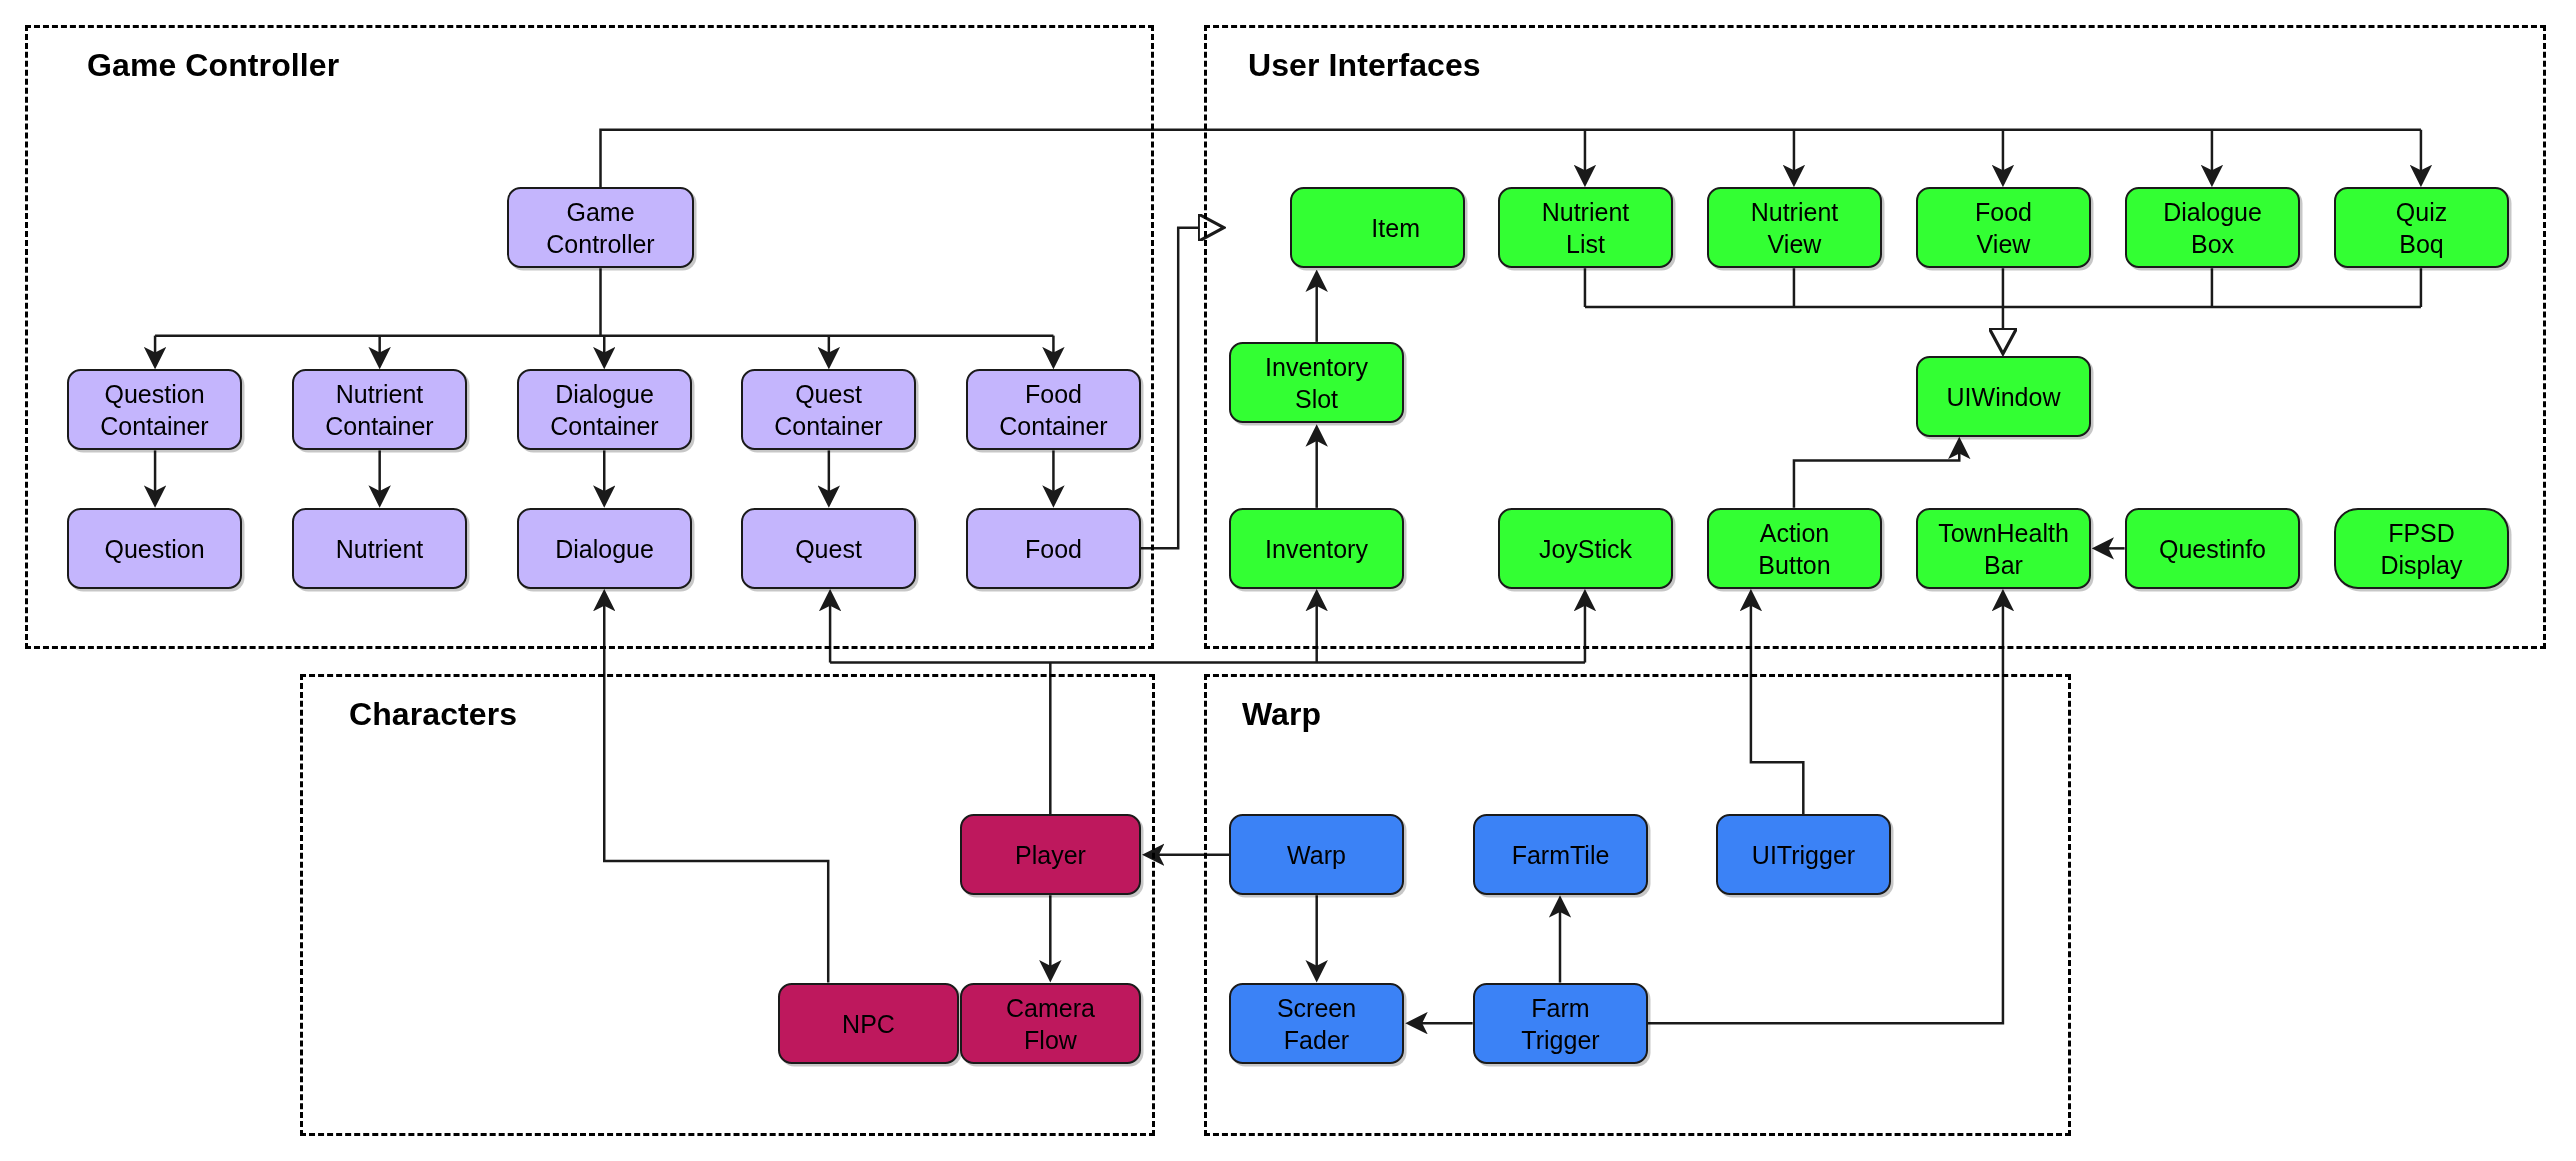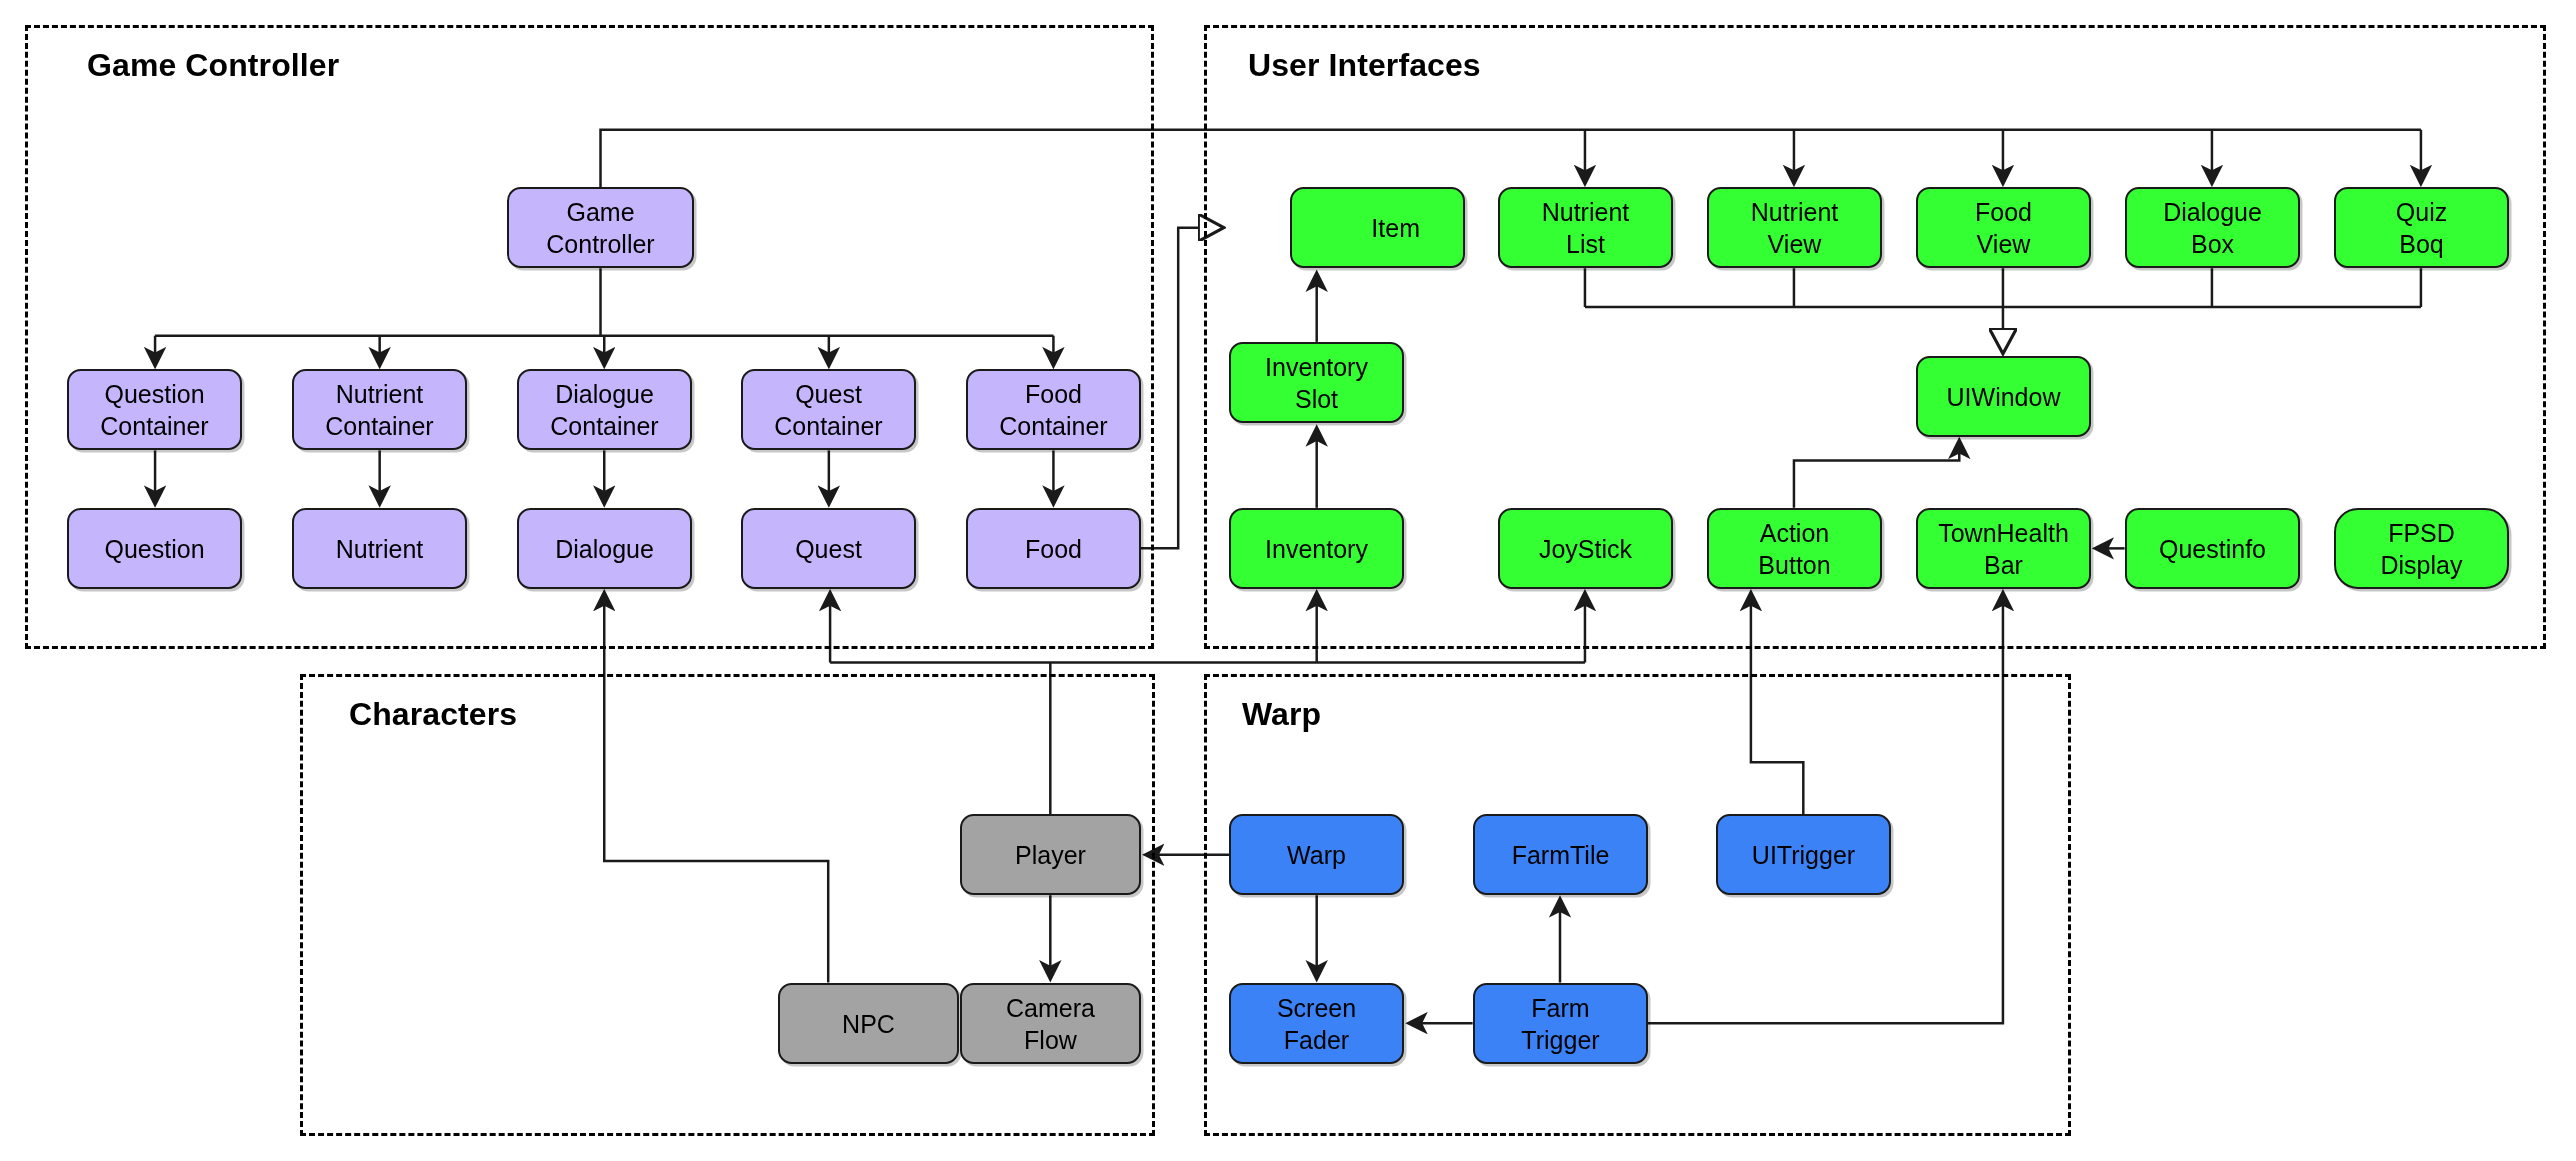--- a/index.html
+++ b/index.html
@@ -49,21 +49,21 @@
     text-align: center;
     font-size: 25px;
     line-height: 1.28;
     color: #000000;
     white-space: pre-line;
     padding: 2.5px 3.7px;
     box-shadow: 2.5px 2.5px 0 rgba(0,0,0,0.22);
   }
   .n-orange { background: #c4b5fd; }
   .n-green  { background: #33FF33; }
-  .n-blue   { background: #a3a3a3; }
+  .n-blue   { background: #be185d; }
   .n-yellow { background: #3b82f6; }
 </style>
 </head>
 <body>
 
 <div id="stage">
 
   <svg id="edge-layer" width="2576" height="1161" viewBox="0 0 4128 1861">
     <defs>
       <marker id="arrowFilled" viewBox="0 0 12 12" refX="10" refY="6" markerWidth="9" markerHeight="9" orient="auto-start-reverse">

